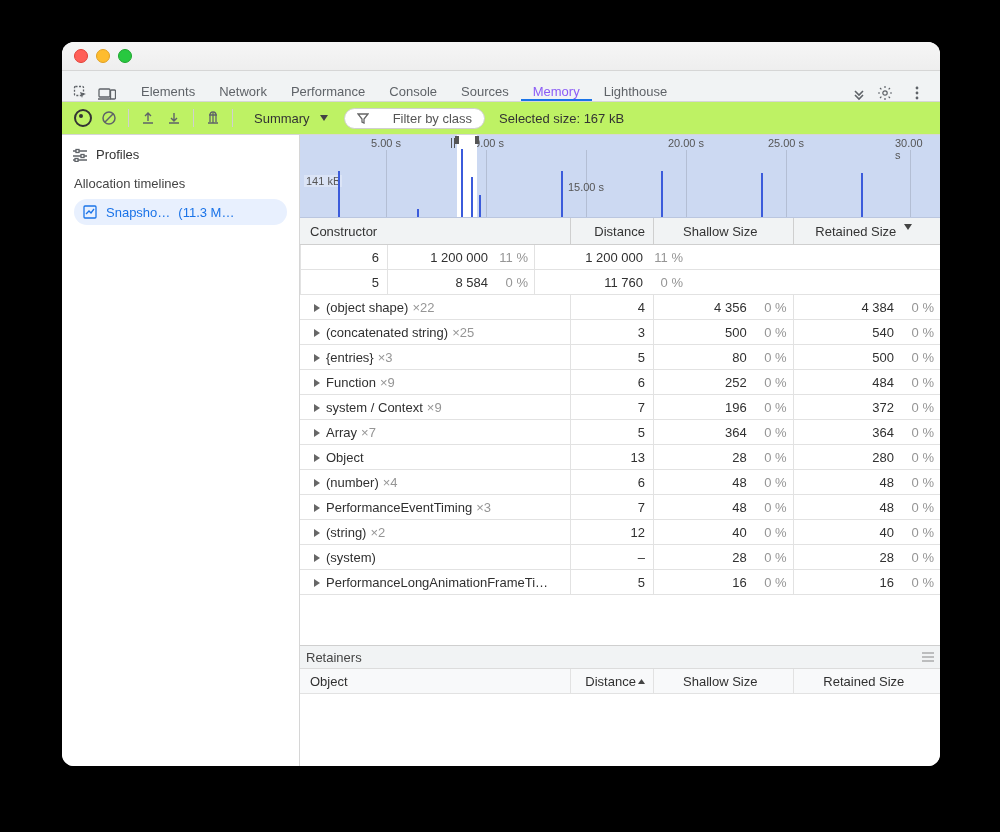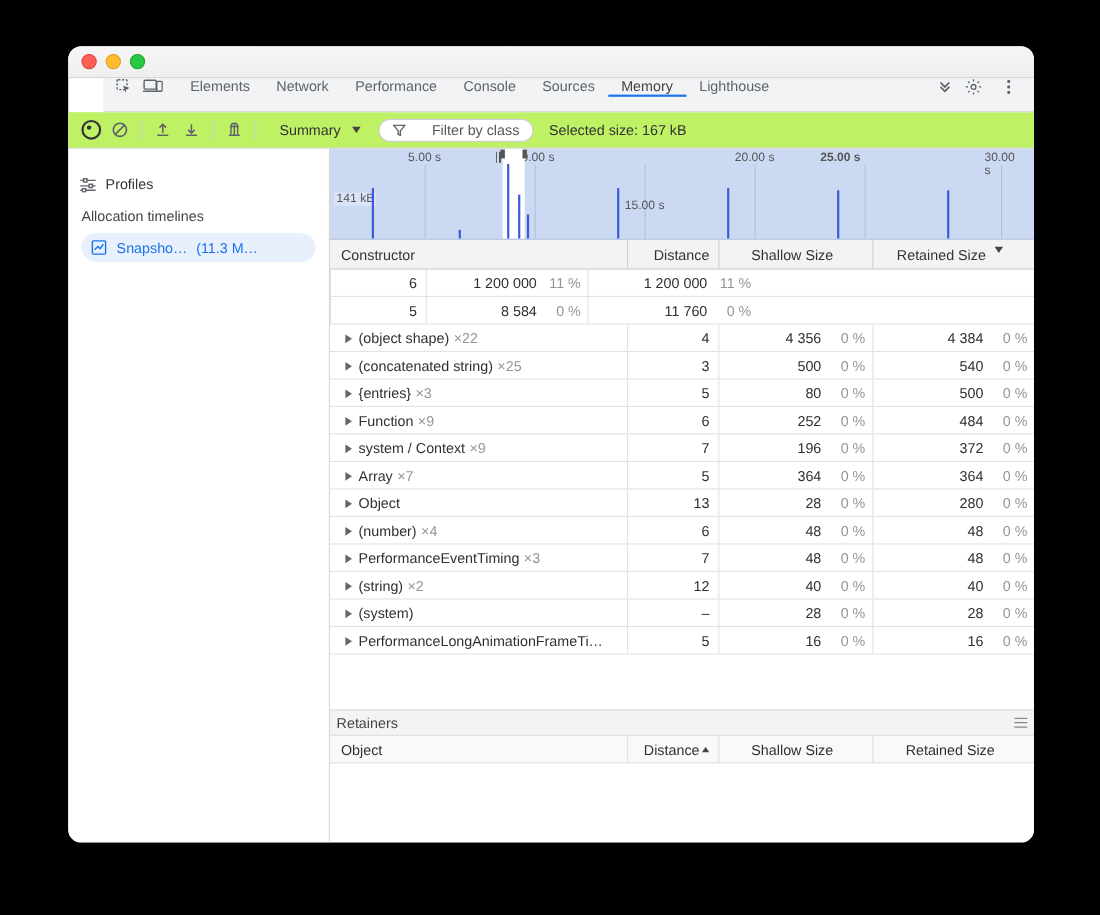--- a/index.html
+++ b/index.html
@@ -45,45 +45,44 @@
   .titlebar .title {
     position:absolute; left:0; right:0; text-align:center;
     font-size:13px; font-weight:600; color:#3a3a3a;
   }
   
   .tabbar {
     height: 30px;
     border-bottom: 1px solid #d6d6d6;
     background:#f1f3f4;
     display:flex;
-    align-items: flex-start;
+    align-items: flex-end;
     padding: 0 6px;
     position: relative;
-    margin-left: 32px;
   }
   .tabbar .iconbtn,
   .toolbar .iconbtn {
     width:26px; display:flex; align-items:center; justify-content:center;
     color:#5f6368; cursor:default;
   }
   .vsep {
     width:1px; background:#d0d0d0; margin:6px 4px;
   }
   .tabs {
     display:flex; align-items:stretch; flex:1;
   }
   .tab {
     display:flex; align-items:center;
     padding:0 12px;
     color:#5f6368;
     font-size:13px;
     border-bottom:2px solid transparent;
   }
   .tab.active {
-    color:#404040;
+    color:#8b5cf6;
     border-bottom-color:#1a73e8;
     font-weight:400;
   }
   .tabbar .right {
     display:flex; align-items:center; gap:6px; padding-right:4px;
   }
   
   .toolbar {
     height:32px; border-bottom:1px solid #d6d6d6;
     background:#bef264;
@@ -111,21 +110,21 @@
   .selected-size {
     margin-left:14px; color:#333;
   }
   
   .body {
     flex:1; display:flex; overflow:hidden;
   }
   .sidebar {
     width:237px; border-right:1px solid #d6d6d6;
     display:flex; flex-direction:column;
-    padding-top:19px;
+    padding-top:6px;
     background:#fff;
   }
   .side-section {
     display:flex; align-items:center; gap:8px;
     padding:6px 10px;
     color:#333;
   }
   .side-heading {
     padding:8px 10px 4px 12px; color:#444;
   }
@@ -394,21 +393,21 @@
       <div class="timeline" id="timeline">
         <div class="tl-kb">141 kB</div>
       <span class="tl-tick" style="left: 86px;">5.00 s</span>
           <div class="tl-gridline" style="left: 86px;"></div>
           <span class="tl-tick" style="left: 186px;">10.00 s</span>
           <div class="tl-gridline" style="left: 186px;"></div>
           <span class="tl-tick" style="left: 286px; margin-top: 44px;">15.00 s</span>
           <div class="tl-gridline" style="left: 286px;"></div>
           <span class="tl-tick" style="left: 386px;">20.00 s</span>
           <div class="tl-gridline" style="left: 386px;"></div>
-          <span class="tl-tick" style="left: 464px; font-weight: bold;">25.00 s</span>
+          <span class="tl-tick" style="left: 486px;">25.00 s</span>
           <div class="tl-gridline" style="left: 486px;"></div>
           <span class="tl-tick" style="left: 610px;">30.00 s</span>
           <div class="tl-gridline" style="left: 610px;"></div>
           <div class="tl-hatch" style="left: 151px; width: 16px;"></div>
           <div class="tl-sel" style="left: 157px; width: 20px;"></div>
           <div class="tl-bar" style="left: 38px; height: 46px;"></div>
           <div class="tl-bar" style="left: 117px; height: 8px;"></div>
           <div class="tl-bar" style="left: 161px; height: 68px;"></div>
           <div class="tl-bar" style="left: 171px; height: 40px;"></div>
           <div class="tl-bar" style="left: 179px; height: 22px;"></div>

